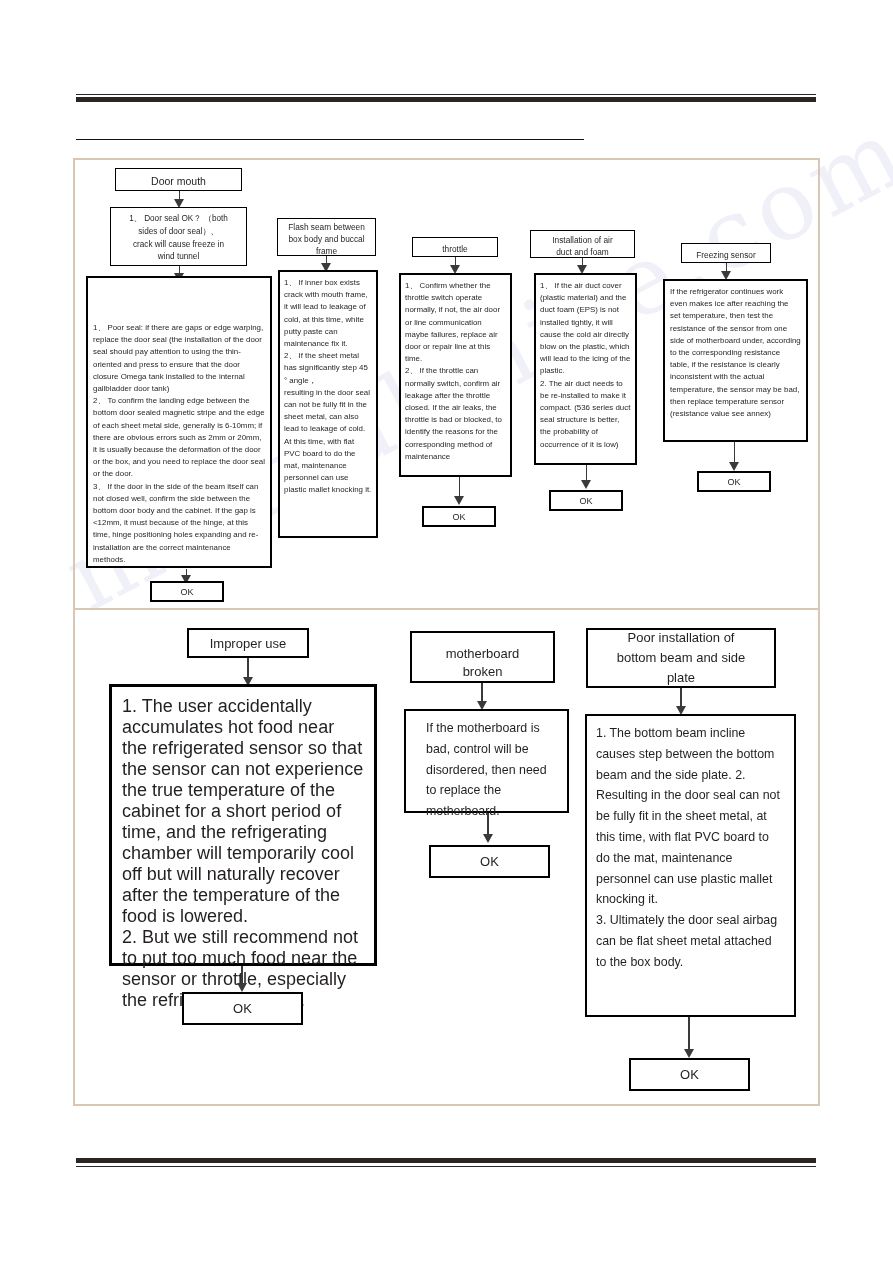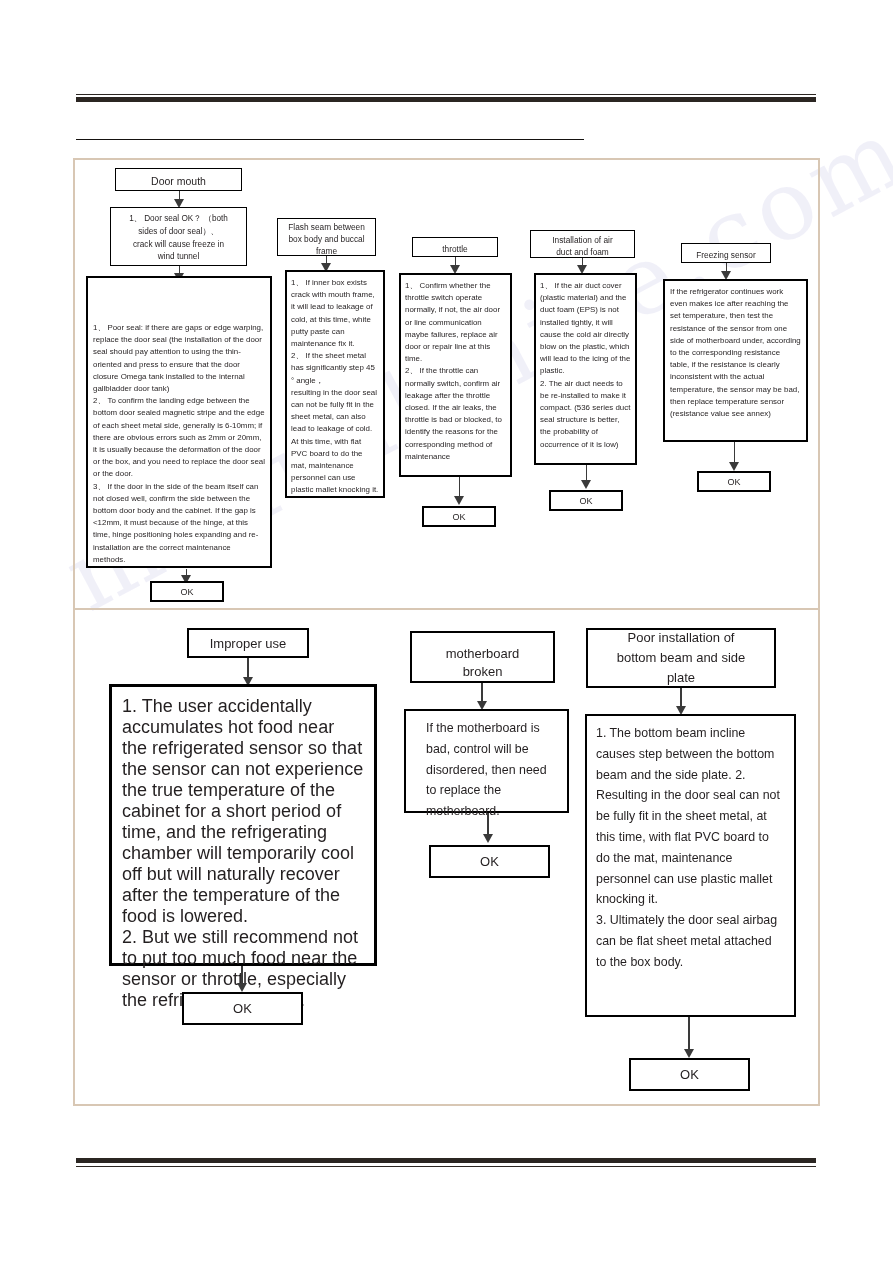--- a/index.html
+++ b/index.html
@@ -173,21 +173,21 @@
 
 <div class="node cap thin" style="left:277px; top:218px; width:99px; height:38px; padding:3px 2px 0;">
   <span class="txt" style="font-size:8.3px; line-height:12px;">Flash seam between
 box body and buccal
 frame</span>
 </div>
 <div class="conn" style="left:326px; top:256px; height:16px;">
   <div class="stem" style="height:9px;"></div>
     <div class="head" style="top:7px;"></div>
 </div>
-<div class="node body med" style="left:278px; top:270px; width:100px; height:228px; padding:5px 4px 0;margin-left:7px;">
+<div class="node body med" style="left:278px; top:270px; width:100px; height:268px; padding:5px 4px 0;">
   <span class="txt" style="font-size:7.9px; line-height:12.2px;">1、 If inner box exists crack with mouth frame, it will lead to leakage of cold, at this time, white putty paste can maintenance  fix it.
 2、 If the sheet metal has significantly step 45 °   angle，
 resulting in the door seal can not be fully fit in the sheet metal, can also lead to leakage of cold. At this time, with flat PVC board to do the mat, maintenance personnel can use plastic mallet knocking it.</span>
 </div>
 
 <div class="node cap thin" style="left:412px; top:237px; width:86px; height:20px; padding:3px 0 0;">
   <span class="txt" style="font-size:8.3px; line-height:12px;">throttle</span>
 </div>
 <div class="conn" style="left:455px; top:257px; height:17px;">
   <div class="stem" style="height:10px;"></div>

